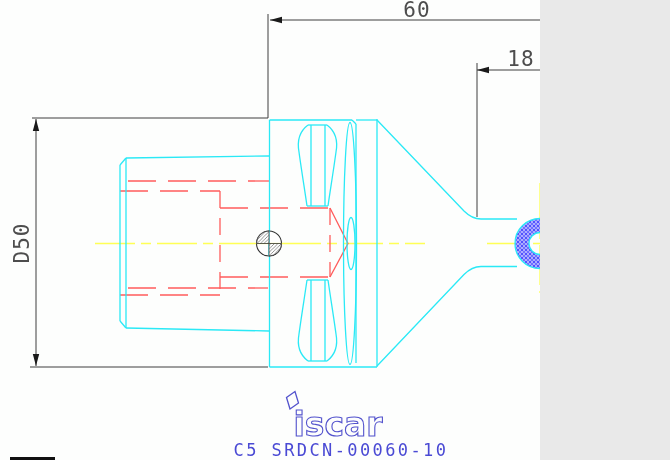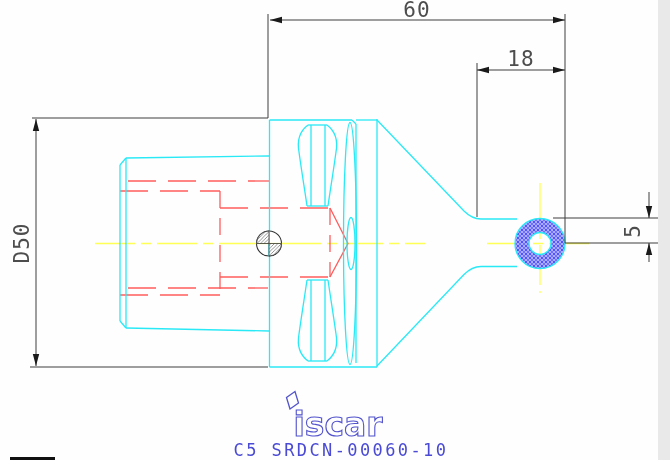--- a/index.html
+++ b/index.html
@@ -1,18 +1,18 @@
 <!DOCTYPE html>
 <html><head>
 <meta charset="utf-8">
 <style>
   html,body{margin:0;padding:0;background:#e9e9e9;}
   .canvas{
     position:relative;
-    width:658px;height:460px;
+    width:540px;height:460px;
     background:#fdfefd;
     overflow:hidden;
     font-family:"DejaVu Sans Mono", monospace;
   }
   svg{position:absolute;left:0;top:0;}
   .dimtext{
     font-family:"DejaVu Sans Mono", monospace;
     fill:#4d4d4d;
     font-size:21px;
     letter-spacing:1px;

